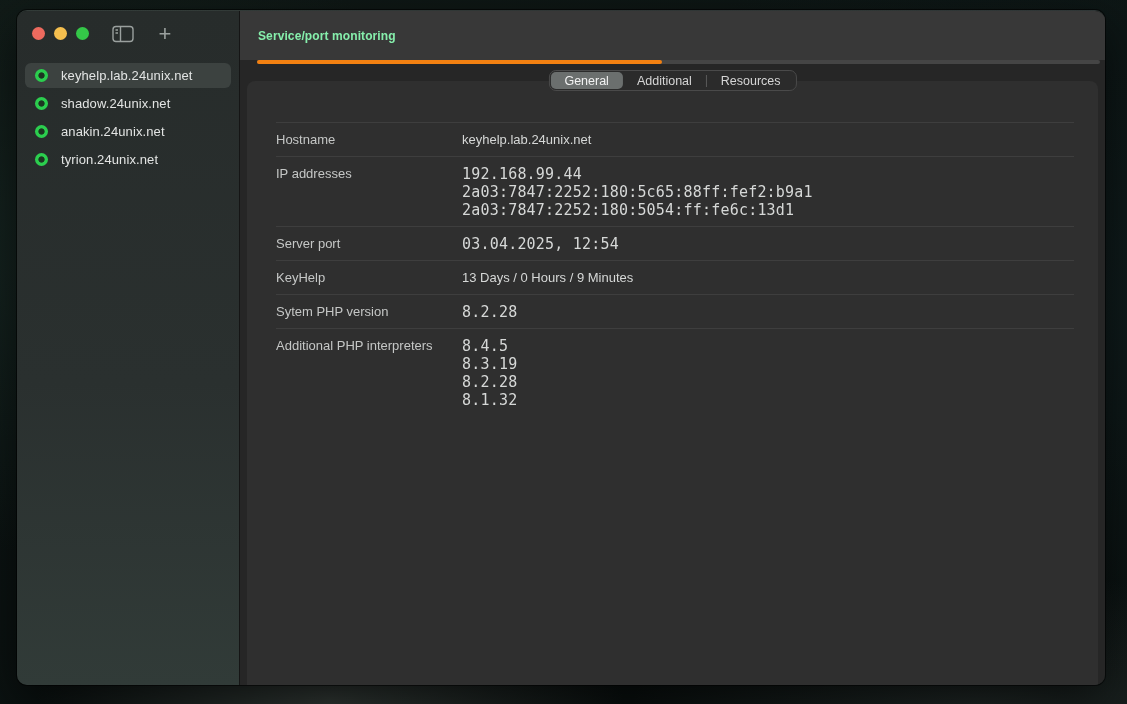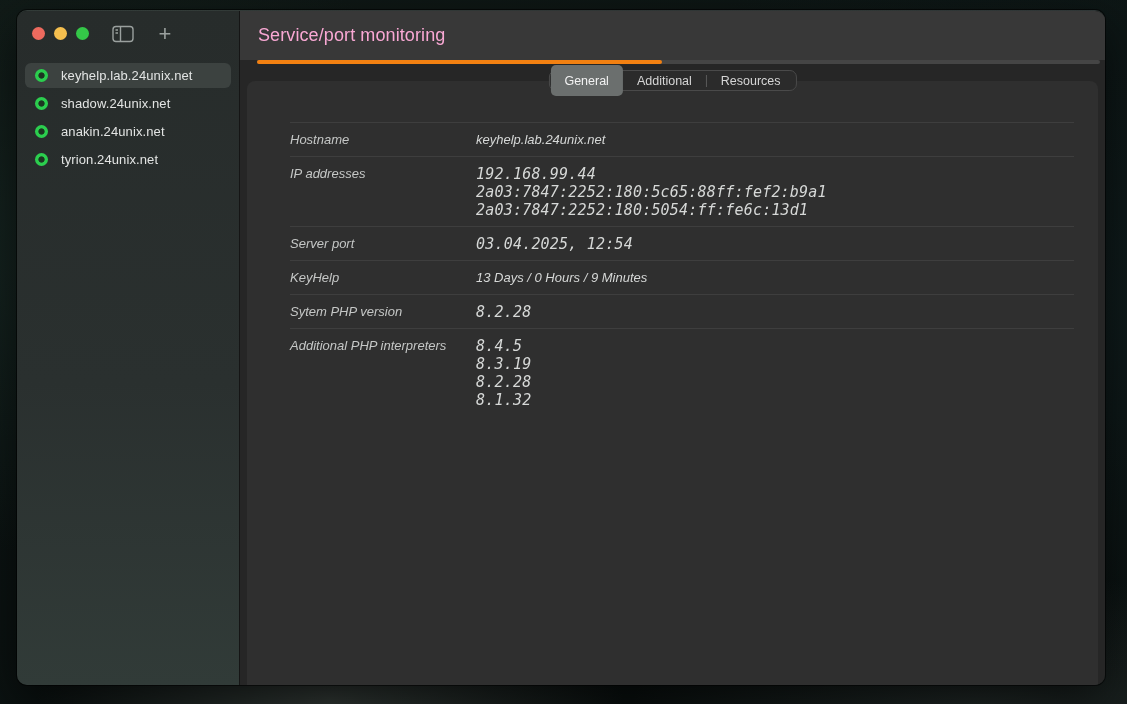--- a/index.html
+++ b/index.html
@@ -49,46 +49,46 @@
   .status-dot {
     width:13px; height:13px; border-radius:50%; flex:0 0 13px;
     background:radial-gradient(circle at 50% 50%, #1d3522 0 30%, #2bce4e 38% 100%);
   }
   
   .main { position:absolute; left:223px; top:0; right:0; bottom:0; background:#262626; }
   .titlebar {
     position:absolute; left:0; right:0; top:0; height:49px; background:#383838;
     display:flex; align-items:center; padding-left:18px;
   }
-  .titlebar h1 { font-size:18px; font-weight:400; color:#f9a8d4; letter-spacing:0.1px; }
+  .titlebar h1 { font-size:12px; font-weight:700; color:#86efac; letter-spacing:0.1px; }
   .progress-track {
     position:absolute; left:17px; top:49px; width:843px; height:4px;
     background:#454545; border-radius:2px;
   }
   .progress-fill { height:100%; width:48%; background:#f28011; border-radius:2px; }
   .content-panel {
     position:absolute; left:7px; right:7px; top:70px; bottom:0;
     background:#2f2f2f; border-radius:8px 8px 0 0;
   }
   
   .segmented {
     position:absolute; left:50%; top:59px; transform:translateX(-50%);
     display:flex; align-items:center;
     background:#2b2b2b; border:1px solid #4a4a4a; border-radius:7px;
     height:21px; padding:1px; z-index:3;
   }
   .segment {
-    height:31px; padding:8px 14px; border-radius:5px;
+    height:17px; padding:8px 14px; border-radius:5px;
     display:flex; align-items:center; justify-content:center;
     font-size:12.5px; color:#d6d6d6; cursor:default; white-space:nowrap;
   }
   .segment.selected { background:#6b6f6e; color:#f2f2f2; }
   .seg-divider { width:1px; height:12px; background:#5a5a5a; }
   
-  .details { position:absolute; left:14px; right:0; top:41px;font-style:italic; }
+  .details { position:absolute; left:0; right:0; top:41px; }
   .detail-row {
     display:flex; align-items:flex-start;
     margin:0 24px 0 29px; padding:8px 0 7px 0;
     border-top:1px solid #3e3e3e;
   }
   .row-label { width:186px; flex:0 0 186px; font-size:13px; color:#c5c7c6; line-height:18px; }
   .row-value { font-size:13px; color:#d6d8d7; line-height:18px; white-space:pre-line; }
   .detail-row.mono .row-value { font-family:"DejaVu Sans Mono", monospace; font-size:15px; letter-spacing:0.2px; }
   
   .sb-toggle-svg rect, .sb-toggle-svg line { stroke:#9aa09e; }

